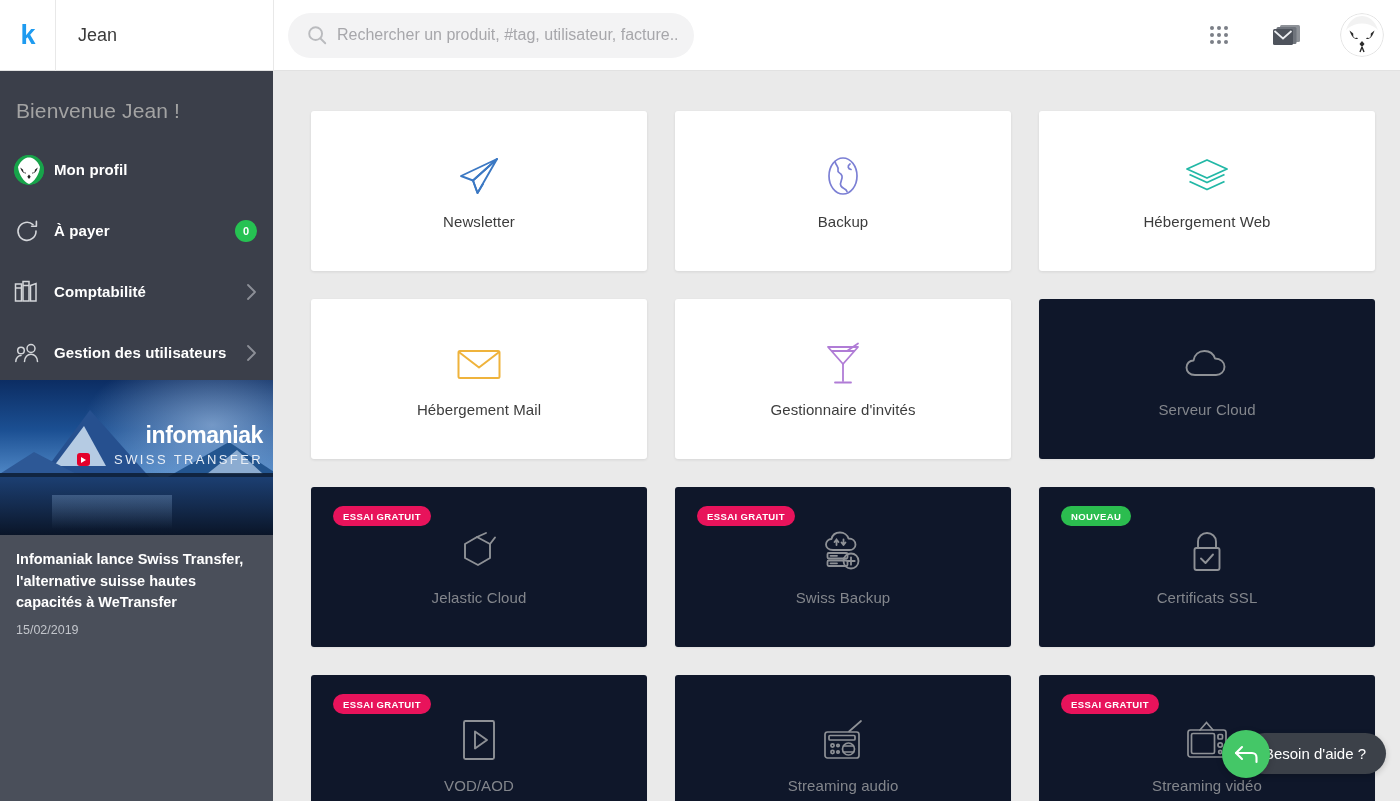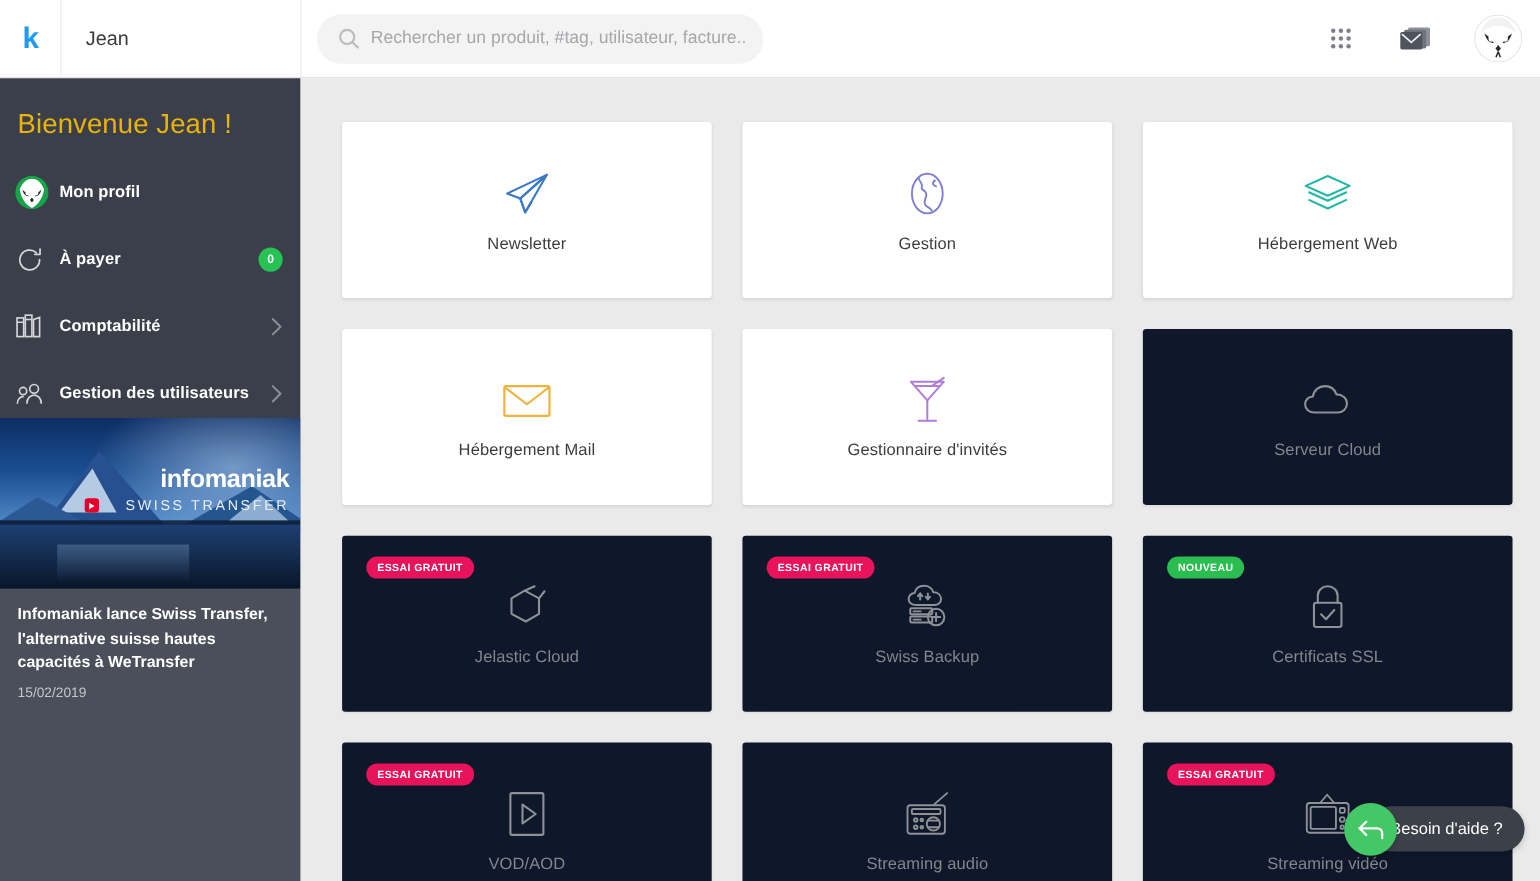--- a/index.html
+++ b/index.html
@@ -83,21 +83,21 @@
 
   
   #sidebar {
     position: absolute; top: 71px; left: 0;
     width: 273px; height: 730px;
     background: #3b3f4a;
     overflow: hidden;
     z-index: 20;
   }
   #welcome {
-    color: #eab308; font-size: 25px;
+    color: #a3a3a3; font-size: 21px;
     padding: 28px 0 0 16px; letter-spacing: .1px;
   }
   #nav { padding-top: 16px; }
   .nav-item {
     height: 61px; display: flex; align-items: center;
     padding: 0 16px 0 14px; cursor: pointer;
     color: #ffffff;
   }
   .nav-ico {
     flex: 0 0 40px; height: 32px;
@@ -488,21 +488,21 @@
 
     <div class="card">
       <span class="card-ico">
         <svg width="40" height="42" viewBox="0 0 40 42" fill="none" stroke="#7b7fd4" stroke-width="1.7">
           <ellipse cx="20" cy="21" rx="14" ry="18"></ellipse>
           <path d="M12 6.5 C13 11 16 11.5 15 15 C14 18.5 18 17 19 21
                    C20 25 16 27 18 31 C19.5 34 23 33 24 36.5" stroke-linecap="round"></path>
           <path d="M27 9 C24 11 25 14 28 14.5" stroke-linecap="round"></path>
         </svg>
       </span>
-      <span class="card-label">Gestion</span>
+      <span class="card-label">Backup</span>
     </div>
 
     <div class="card">
       <span class="card-ico">
         <svg width="46" height="38" viewBox="0 0 46 38" fill="none" stroke="#22b8a6" stroke-width="1.9" stroke-linejoin="round">
           <path d="M23 3 L43 12 L23 21 L3 12 Z"></path>
           <path d="M5.5 17.5 L23 25.5 L40.5 17.5"></path>
           <path d="M5.5 24.5 L23 32.5 L40.5 24.5"></path>
         </svg>
       </span>

